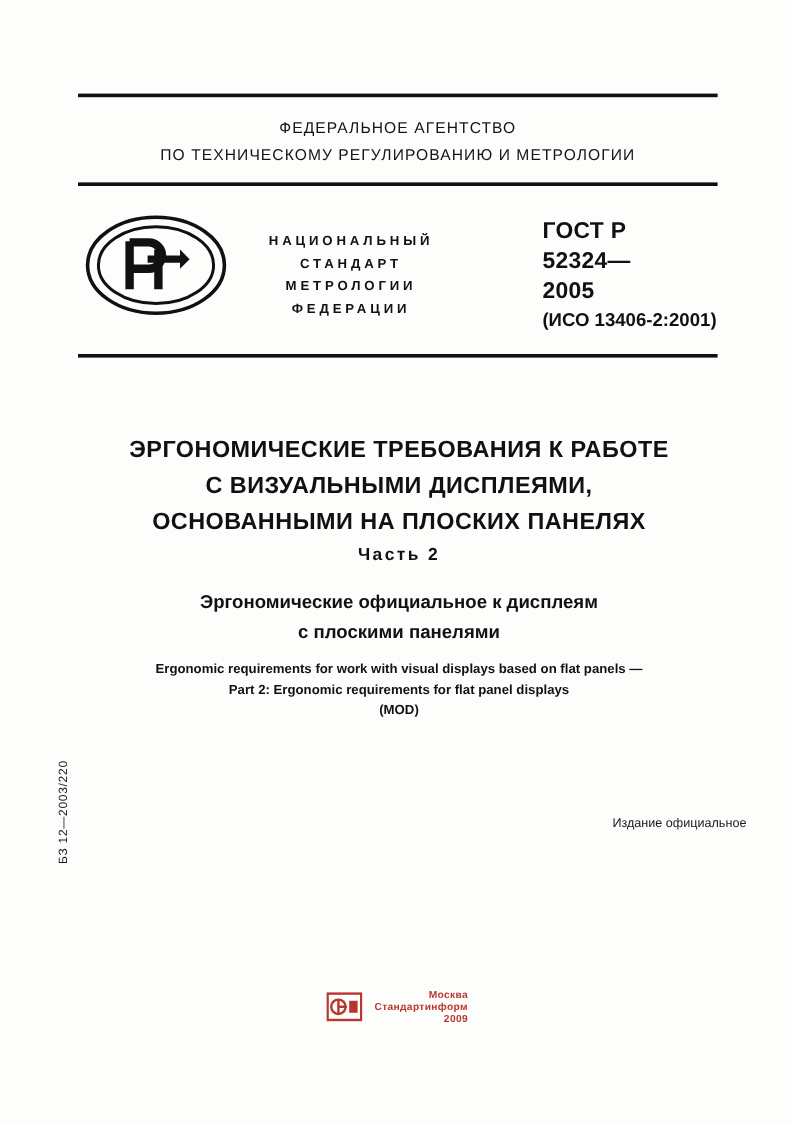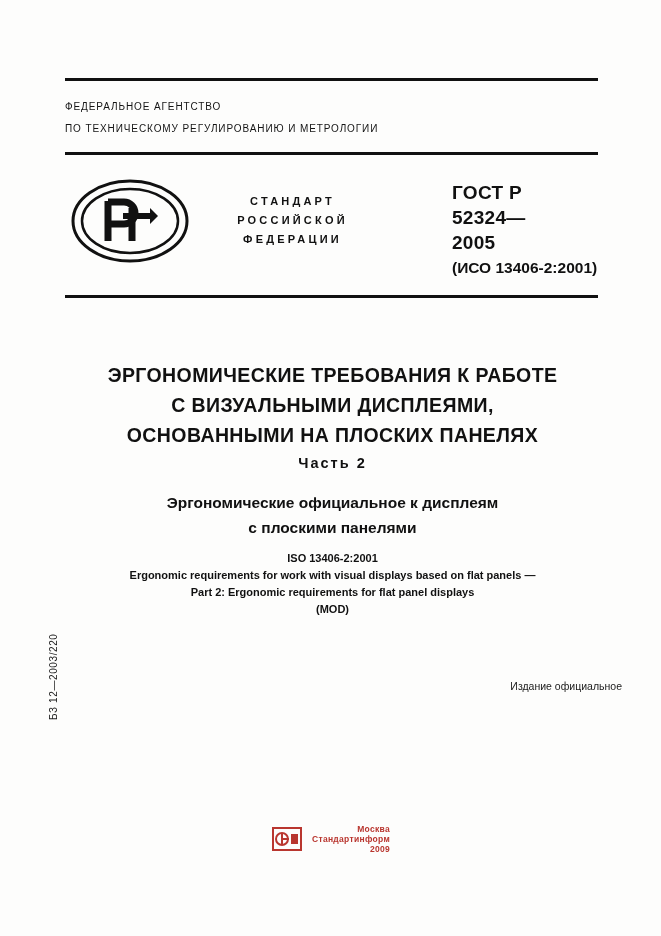--- a/index.html
+++ b/index.html
@@ -60,21 +60,22 @@
     top: 295px;
     width: 533px;
     height: 3px;
   }
 
   .agency {
     position: absolute;
     left: 65px;
     top: 96px;
     width: 533px;
-    font-size: 10px;
+    text-align: center;
+    font-size: 13px;
     letter-spacing: 0.9px;
     line-height: 22px;
     color: #141414;
   }
 
   
   .emblem {
     position: absolute;
     left: 70px;
     top: 178px;
@@ -223,22 +224,23 @@
       <ellipse cx="60" cy="43" rx="48" ry="32" fill="none" stroke="#111" stroke-width="2.5"></ellipse>
       <path d="M38 23 L38 63" stroke="#111" stroke-width="7" fill="none"></path>
       <path d="M38 24 L54 24 A11 11 0 0 1 54 46 L38 46" fill="none" stroke="#111" stroke-width="7"></path>
       <path d="M62 30 L62 63" stroke="#111" stroke-width="7" fill="none"></path>
       <path d="M53 38 L84 38" stroke="#111" stroke-width="6" fill="none"></path>
       <path d="M80 30 L88 38 L80 46 Z" fill="#111"></path>
     </svg>
   </div>
 
   <div class="nat-std">
+    <div>НАЦИОНАЛЬНЫЙ</div>
     <div>СТАНДАРТ</div>
-    <div>РОССИЙСКОЙ</div>
+    <div>МЕТРОЛОГИИ</div>
     <div>ФЕДЕРАЦИИ</div>
   </div>
 
   <div class="gost-number">
     <div>ГОСТ Р</div>
     <div>52324—</div>
     <div>2005</div>
     <div class="iso-line">(ИСО 13406-2:2001)</div>
   </div>
 
@@ -251,21 +253,20 @@
   </div>
 
   <div class="part-line">Часть 2</div>
 
   <div class="subtitle">
     <div>Эргономические официальное к дисплеям</div>
     <div>с плоскими панелями</div>
   </div>
 
   <div class="iso-block">
-    <div>ISO 13406-2:2001</div>
     <div>Ergonomic requirements for work with visual displays based on flat panels —</div>
     <div>Part 2: Ergonomic requirements for flat panel displays</div>
     <div>(MOD)</div>
   </div>
 
   <div class="official">Издание официальное</div>
 
   <div class="publisher">
     <div class="publisher-logo">
       <svg width="30" height="30" viewBox="0 0 30 30">

